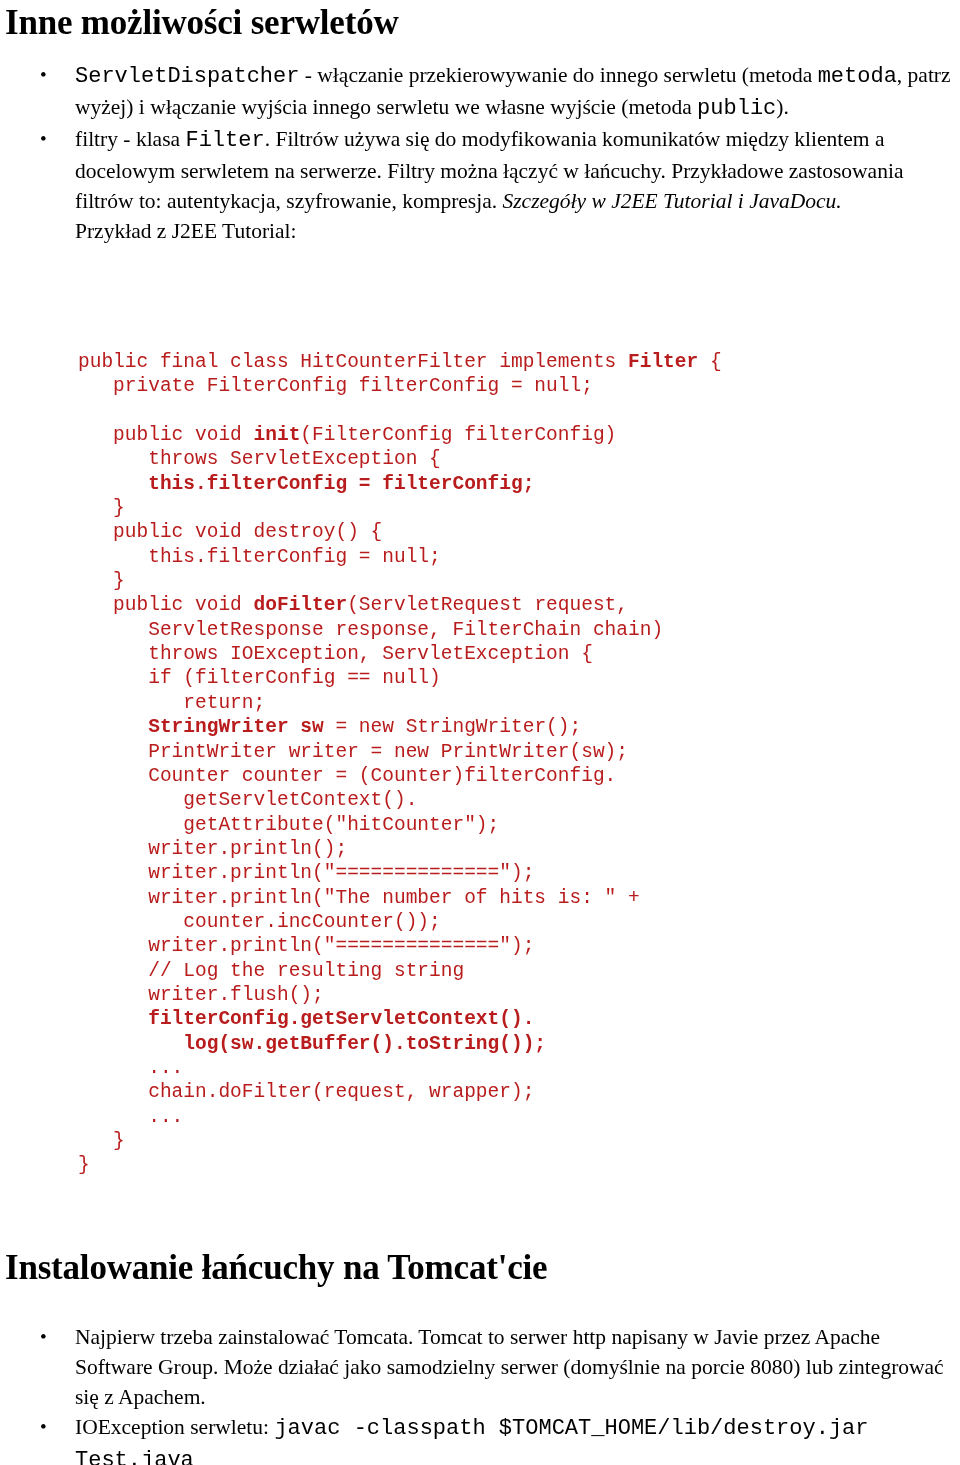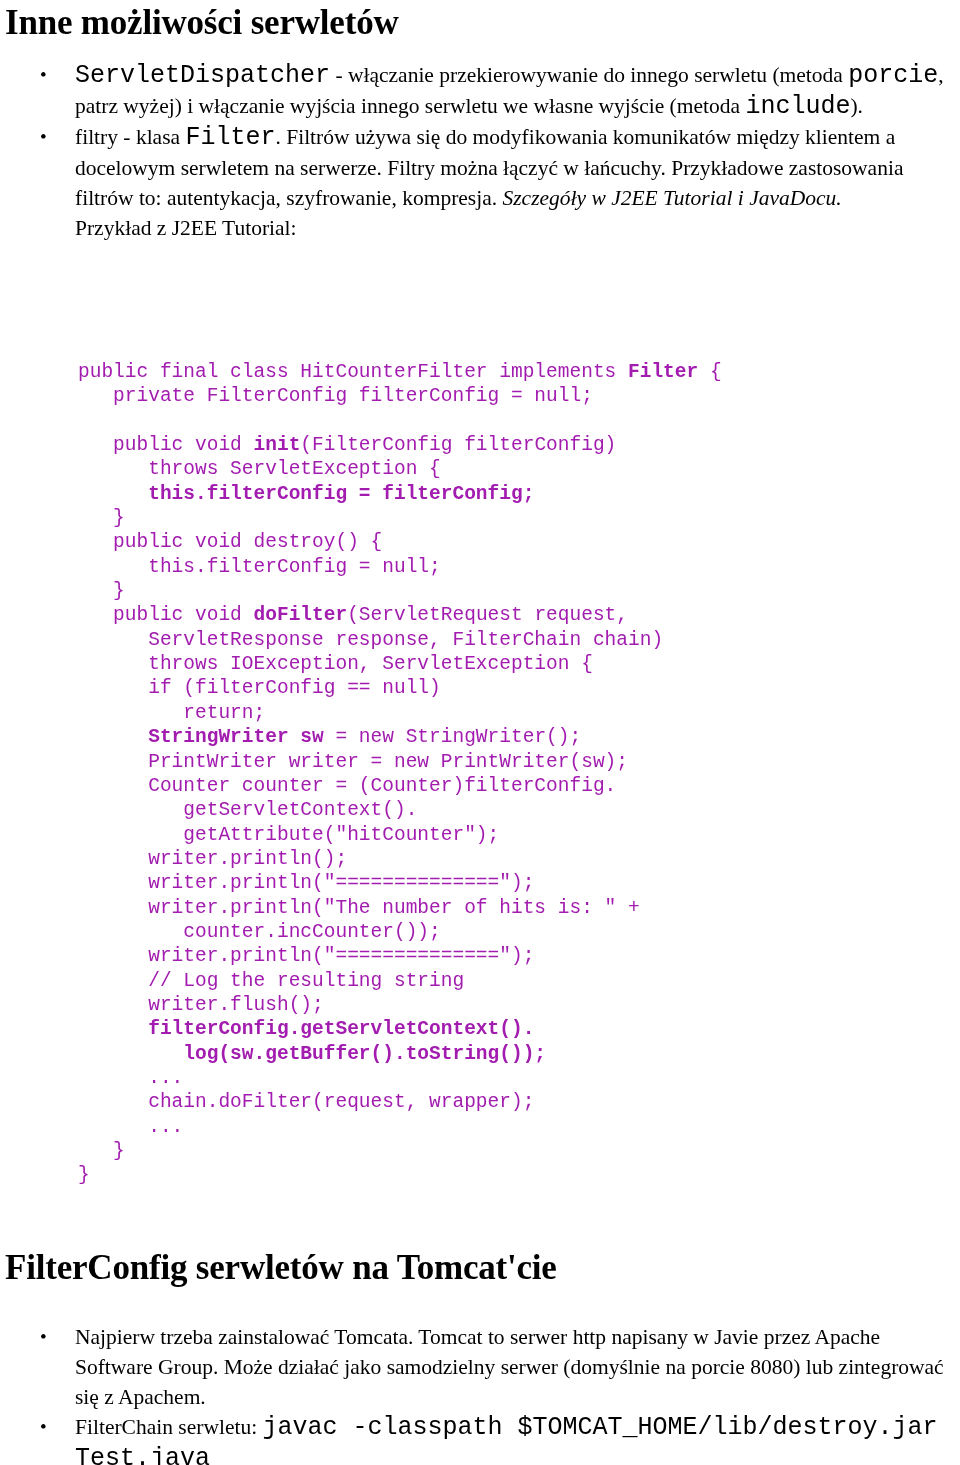--- a/index.html
+++ b/index.html
@@ -56,21 +56,21 @@
     position: absolute;
     left: 40px;
     top: 0;
     width: 8px;
     height: 30px;
     line-height: 30px;
     font-size: 19px;
   }
   .mono {
     font-family: "Liberation Mono", "DejaVu Sans Mono", monospace;
-    font-size: 25px;
+    font-size: 22px;
   }
   .ital {
     font-style: italic;
     font-family: Liberation Serif, serif;
   }
 
   .list-top {
     position: absolute;
     left: 0;
     top: 60px;
@@ -80,45 +80,45 @@
     position: absolute;
     left: 0;
     top: 1322px;
     width: 955px;
   }
 
   
   .code-block {
     position: absolute;
     left: 78px;
-    top: 360px;
+    top: 350px;
     font-family: "Liberation Mono", "DejaVu Sans Mono", monospace;
     font-size: 19.5px;
     line-height: 24.35px;
     white-space: pre;
-    color: #a21caf;
+    color: #b91c1c;
     letter-spacing: 0px;
   }
   .code-block .b { font-weight: bold; }
   .code-block .ln { display: block; min-height: 24.35px; }
 </style>
 </head>
 <body>
 
 <div class="page">
 
   <h1 class="doc-heading heading-1">Inne możliwości serwletów</h1>
 
   <ul class="bullet-list list-top">
-      <li class="bullet-item"><span class="bullet-dot">•</span><span class="mono">ServletDispatcher</span><span> - włączanie przekierowywanie do innego serwletu (metoda </span><span class="mono">porcie</span><span>, patrz wyżej) i włączanie wyjścia innego serwletu we własne wyjście (metoda </span><span class="mono">include</span><span>).</span></li>
+      <li class="bullet-item"><span class="bullet-dot">•</span><span class="mono">ServletDispatcher</span><span> - włączanie przekierowywanie do innego serwletu (metoda </span><span class="mono">metoda</span><span>, patrz wyżej) i włączanie wyjścia innego serwletu we własne wyjście (metoda </span><span class="mono">public</span><span>).</span></li>
       <li class="bullet-item"><span class="bullet-dot">•</span><span>filtry - klasa </span><span class="mono">Filter</span><span>. Filtrów używa się do modyfikowania komunikatów między klientem a docelowym serwletem na serwerze. Filtry można łączyć w łańcuchy. Przykładowe zastosowania filtrów to: autentykacja, szyfrowanie, kompresja. </span><span class="ital">Szczegóły w J2EE Tutorial i JavaDocu.</span><br><span>Przykład z J2EE Tutorial:</span></li>
     </ul>
 
   <div class="code-block"><span class="ln"><span>public final class HitCounterFilter implements </span><span class="b">Filter</span><span> {</span></span><span class="ln"><span>   private FilterConfig filterConfig = null;</span></span><span class="ln">&nbsp;</span><span class="ln"><span>   public void </span><span class="b">init</span><span>(FilterConfig filterConfig)</span></span><span class="ln"><span>      throws ServletException {</span></span><span class="ln"><span class="b">      this.filterConfig = filterConfig;</span></span><span class="ln"><span>   }</span></span><span class="ln"><span>   public void destroy() {</span></span><span class="ln"><span>      this.filterConfig = null;</span></span><span class="ln"><span>   }</span></span><span class="ln"><span>   public void </span><span class="b">doFilter</span><span>(ServletRequest request,</span></span><span class="ln"><span>      ServletResponse response, FilterChain chain)</span></span><span class="ln"><span>      throws IOException, ServletException {</span></span><span class="ln"><span>      if (filterConfig == null)</span></span><span class="ln"><span>         return;</span></span><span class="ln"><span class="b">      StringWriter sw</span><span> = new StringWriter();</span></span><span class="ln"><span>      PrintWriter writer = new PrintWriter(sw);</span></span><span class="ln"><span>      Counter counter = (Counter)filterConfig.</span></span><span class="ln"><span>         getServletContext().</span></span><span class="ln"><span>         getAttribute("hitCounter");</span></span><span class="ln"><span>      writer.println();</span></span><span class="ln"><span>      writer.println("==============");</span></span><span class="ln"><span>      writer.println("The number of hits is: " +</span></span><span class="ln"><span>         counter.incCounter());</span></span><span class="ln"><span>      writer.println("==============");</span></span><span class="ln"><span>      // Log the resulting string</span></span><span class="ln"><span>      writer.flush();</span></span><span class="ln"><span class="b">      filterConfig.getServletContext().</span></span><span class="ln"><span class="b">         log(sw.getBuffer().toString());</span></span><span class="ln"><span>      ...</span></span><span class="ln"><span>      chain.doFilter(request, wrapper);</span></span><span class="ln"><span>      ...</span></span><span class="ln"><span>   }</span></span><span class="ln"><span>}</span></span></div>
 
-  <h1 class="doc-heading heading-2">FilterConfig serwletów na Tomcat'cie</h1>
+  <h1 class="doc-heading heading-2">Instalowanie łańcuchy na Tomcat'cie</h1>
 
   <ul class="bullet-list list-bottom">
       <li class="bullet-item"><span class="bullet-dot">•</span><span>Najpierw trzeba zainstalować Tomcata. Tomcat to serwer http napisany w Javie przez Apache Software Group. Może działać jako samodzielny serwer (domyślnie na porcie 8080) lub zintegrować się z Apachem.</span></li>
-      <li class="bullet-item"><span class="bullet-dot">•</span><span>FilterChain serwletu: </span><span class="mono">javac -classpath $TOMCAT_HOME/lib/destroy.jar Test.java</span></li>
+      <li class="bullet-item"><span class="bullet-dot">•</span><span>IOException serwletu: </span><span class="mono">javac -classpath $TOMCAT_HOME/lib/destroy.jar Test.java</span></li>
     </ul>
 
 </div>
 
 </body></html>

